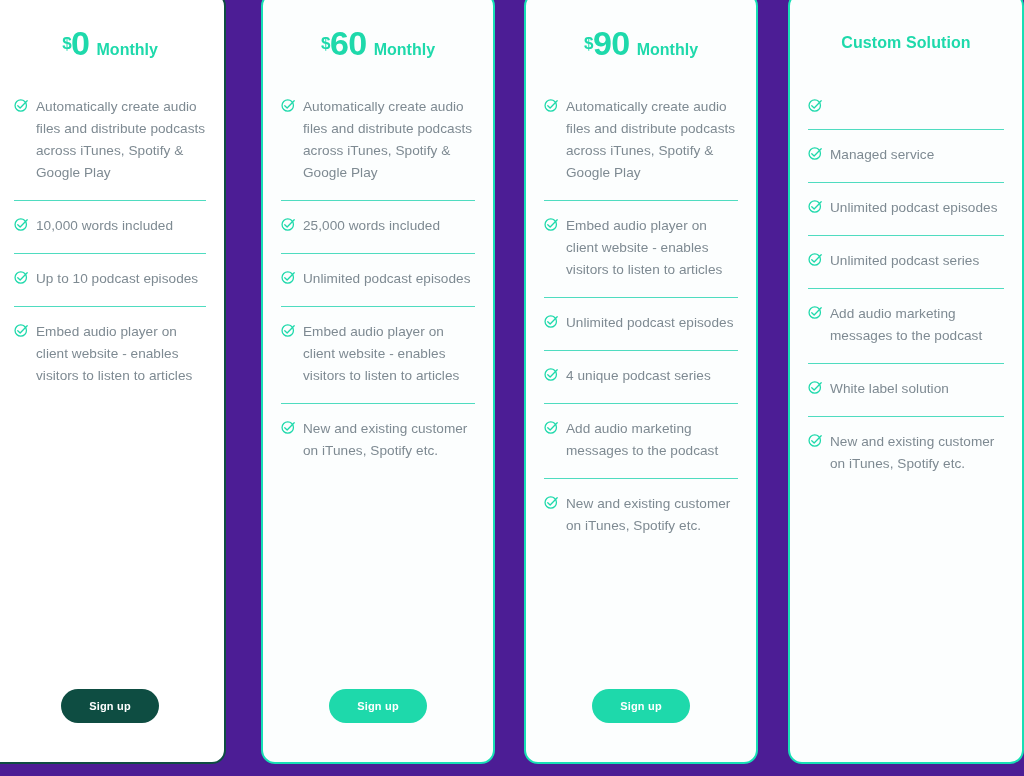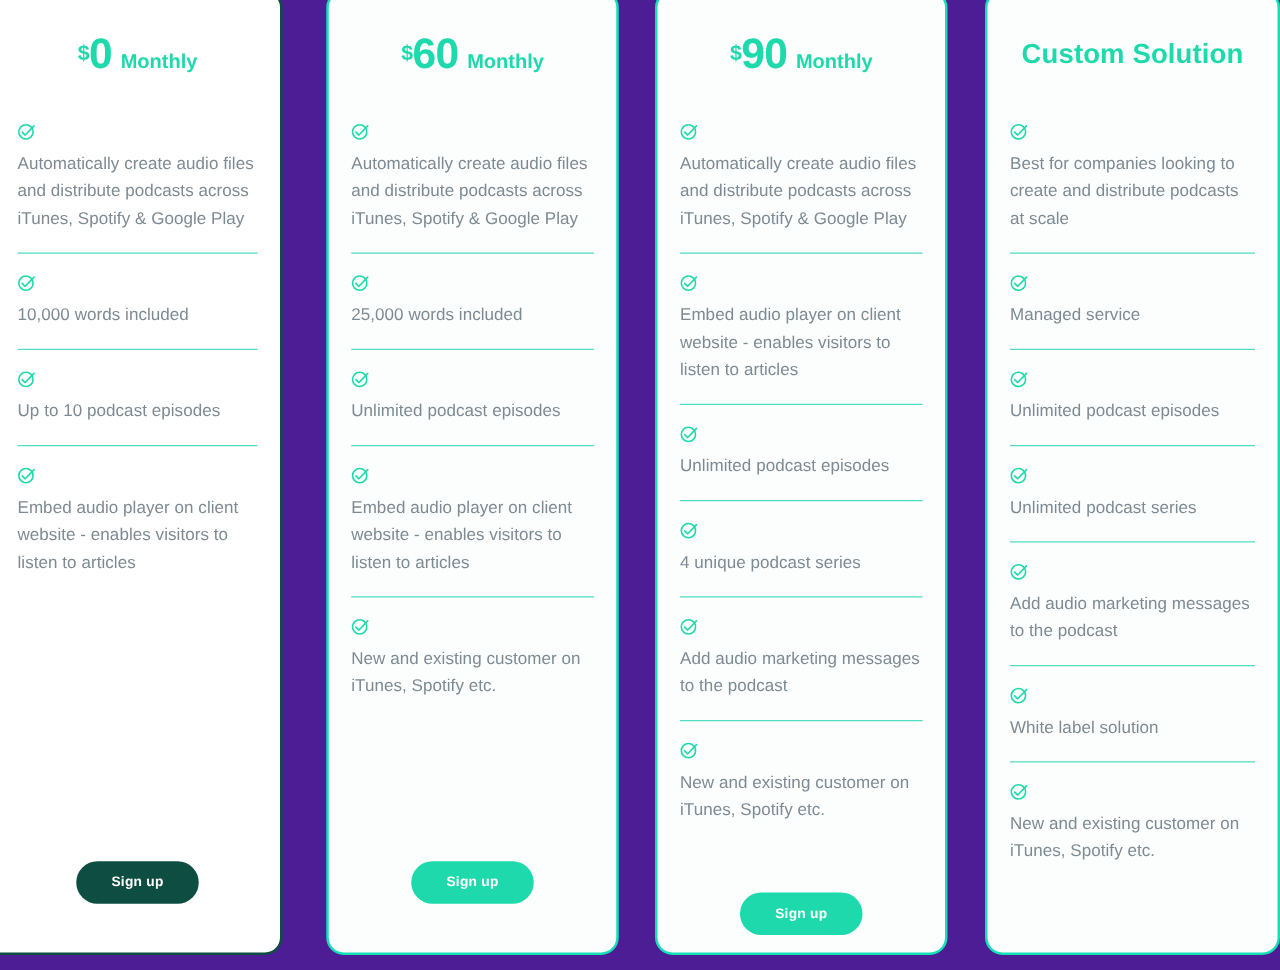--- a/index.html
+++ b/index.html
@@ -68,38 +68,37 @@
     font-weight: bold;
     letter-spacing: -0.5px;
   }
   .period {
     font-size: 16px;
     font-weight: bold;
     margin-left: 7px;
   }
   .custom-title {
     color: #1ed9ab;
-    font-size: 22px;
+    font-size: 16px;
     font-weight: bold;
     letter-spacing: 0.1px;
   }
 
   .features {
     flex: 1 1 auto;
     list-style: none;
     padding-top: 2px;
   }
 
   .feature {
     display: flex;
     align-items: flex-start;
     gap: 7px;
     padding: 14px 0 16px 0;
     border-bottom: 1px solid #4fdcc0;
-    flex-direction: column;
   }
   .feature:last-child { border-bottom: none; }
 
   .check-icon {
     flex: 0 0 auto;
     width: 15px;
     height: 15px;
     margin-top: 2px;
     display: block;
   }
@@ -276,21 +275,20 @@
     <div class="plan-card card-3">
       <div class="card-head">
         <div class="custom-title">Custom Solution</div>
       </div>
       <ul class="features">
         <li class="feature">
           <svg viewBox="0 0 20 20" class="check-icon">
             <circle cx="9" cy="10" r="7.6" fill="none" stroke="#1ed9ab" stroke-width="1.7"></circle>
             <path d="M5 10.3 L8.2 13.4 L17.6 3.6" fill="none" stroke="#1ed9ab" stroke-width="1.7" stroke-linecap="round" stroke-linejoin="round"></path>
           </svg>
-          <span class="feature-text">Best for companies looking to create and distribute podcasts at scale</span>
         </li>
         <li class="feature">
           <svg viewBox="0 0 20 20" class="check-icon">
             <circle cx="9" cy="10" r="7.6" fill="none" stroke="#1ed9ab" stroke-width="1.7"></circle>
             <path d="M5 10.3 L8.2 13.4 L17.6 3.6" fill="none" stroke="#1ed9ab" stroke-width="1.7" stroke-linecap="round" stroke-linejoin="round"></path>
           </svg>
           <span class="feature-text">Managed service</span>
         </li>
         <li class="feature">
           <svg viewBox="0 0 20 20" class="check-icon">

